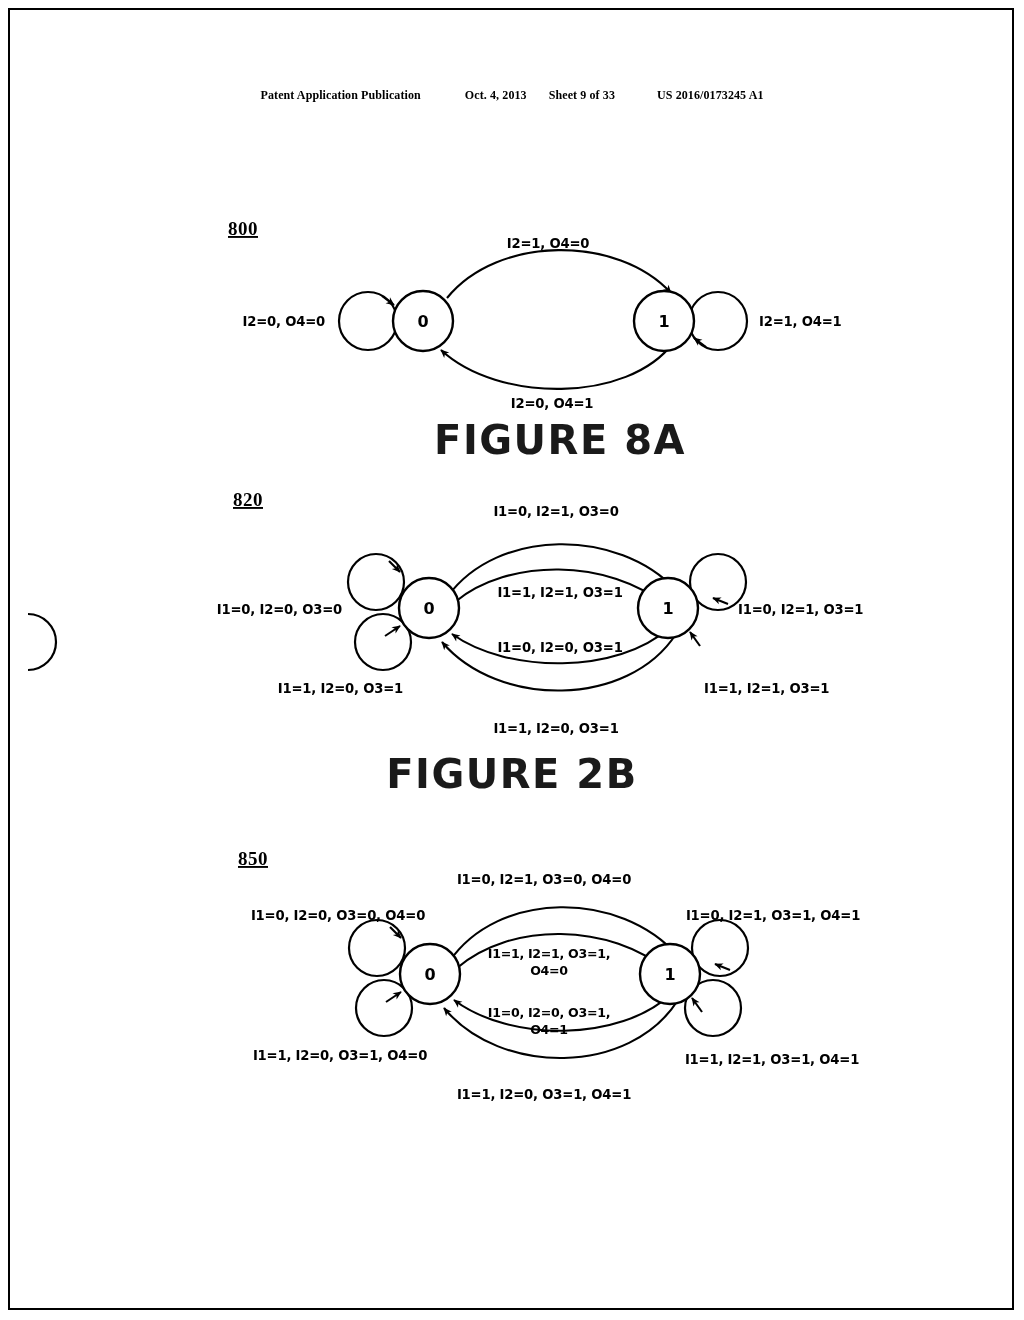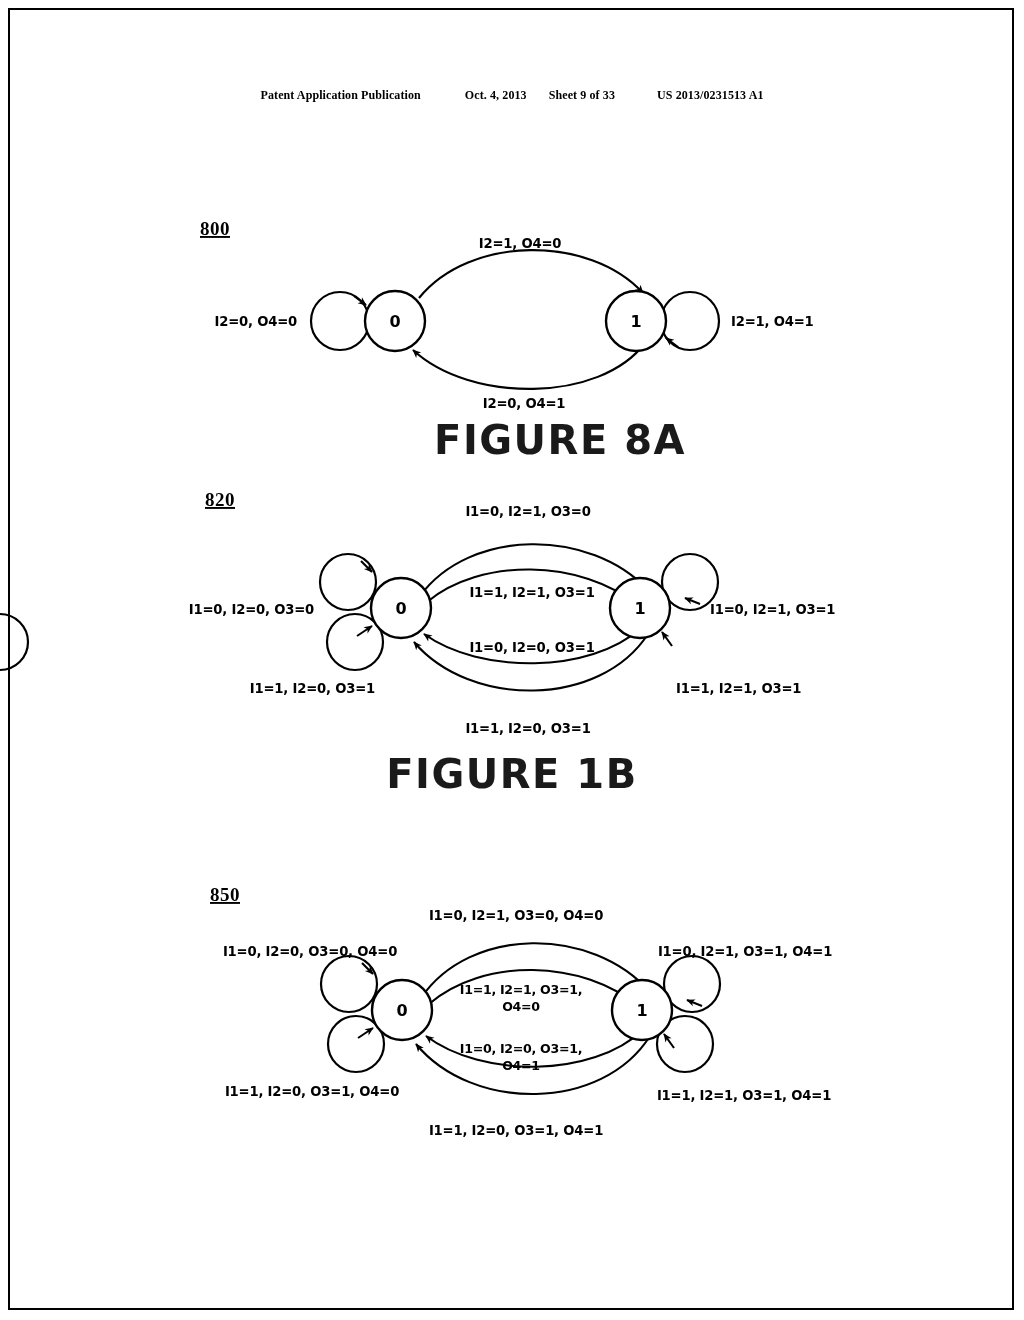--- a/index.html
+++ b/index.html
@@ -46,21 +46,21 @@
   .sp-1 { display: inline-block; width: 44px; }
   .sp-2 { display: inline-block; width: 22px; }
   .sp-3 { display: inline-block; width: 42px; }
 
   
   .figure-block {
     position: absolute;
     left: 0;
     width: 1024px;
   }
-  .fig-svg-wrap { position: relative; width: 880px; }
+  .fig-svg-wrap { position: relative; width: 880px; padding-left: 28px; }
   svg { display: block; }
 
   .ref-num {
     font-family: "Liberation Serif", serif;
     font-weight: bold;
     font-size: 19px;
     text-decoration: underline;
     letter-spacing: 0.5px;
   }
 
@@ -118,21 +118,21 @@
 
 <div id="page-border"></div>
 
 <div id="pub-header">
   <span class="hdr-seg">Patent Application Publication</span>
   <span class="sp-1"></span>
   <span class="hdr-seg">Oct. 4, 2013</span>
   <span class="sp-2"></span>
   <span class="hdr-seg">Sheet 9 of 33</span>
   <span class="sp-3"></span>
-  <span class="hdr-seg">US 2013/0231513 A1</span>
+  <span class="hdr-seg">US 2016/0173245 A1</span>
 </div>
 
 <div class="figure-block" id="fig-8a" style="top:195px;">
   <div class="fig-svg-wrap">
     <svg width="1024" height="225" viewBox="0 0 1024 225">
       <defs>
         <marker id="ah" markerWidth="11" markerHeight="11" refX="8.4" refY="4.1" orient="auto" markerUnits="userSpaceOnUse">
           <path d="M0.6,0.4 L9.2,4.1 L0.6,7.8 L3.0,4.1 Z" fill="#000"></path>
         </marker>
       </defs>
@@ -198,24 +198,24 @@
       <text class="tlabel" x="375" y="217" text-anchor="end">I1=1, I2=0, O3=1</text>
       <text class="tlabel" x="710" y="138" text-anchor="start">I1=0, I2=1, O3=1</text>
       <text class="tlabel" x="676" y="217" text-anchor="start">I1=1, I2=1, O3=1</text>
 
       <text class="tlabel" x="528" y="40" text-anchor="middle">I1=0, I2=1, O3=0</text>
       <text class="tlabel" x="532" y="121" text-anchor="middle">I1=1, I2=1, O3=1</text>
       <text class="tlabel" x="532" y="176" text-anchor="middle">I1=0, I2=0, O3=1</text>
       <text class="tlabel" x="528" y="257" text-anchor="middle">I1=1, I2=0, O3=1</text>
     </svg>
   </div>
-  <div class="fig-caption" style="top:275px;">FIGURE 1B</div>
-</div>
-
-<div class="figure-block" id="fig-8c" style="top:840px;margin-top:36px;">
+  <div class="fig-caption" style="top:275px;">FIGURE 2B</div>
+</div>
+
+<div class="figure-block" id="fig-8c" style="top:840px;">
   <div class="fig-svg-wrap">
     <svg width="1024" height="275" viewBox="0 0 1024 275">
 
       <text class="ref-num" x="210" y="25">850</text>
 
       <path class="edge" d="M 421,122 C 470,50 592,50 650,116" marker-end="url(#ah)"></path>
 
       <path class="edge" d="M 429,128 C 482,82 582,82 641,132" marker-end="url(#ah)"></path>
 
       <path class="edge" d="M 643,154 C 592,202 482,202 426,160" marker-end="url(#ah)"></path>

